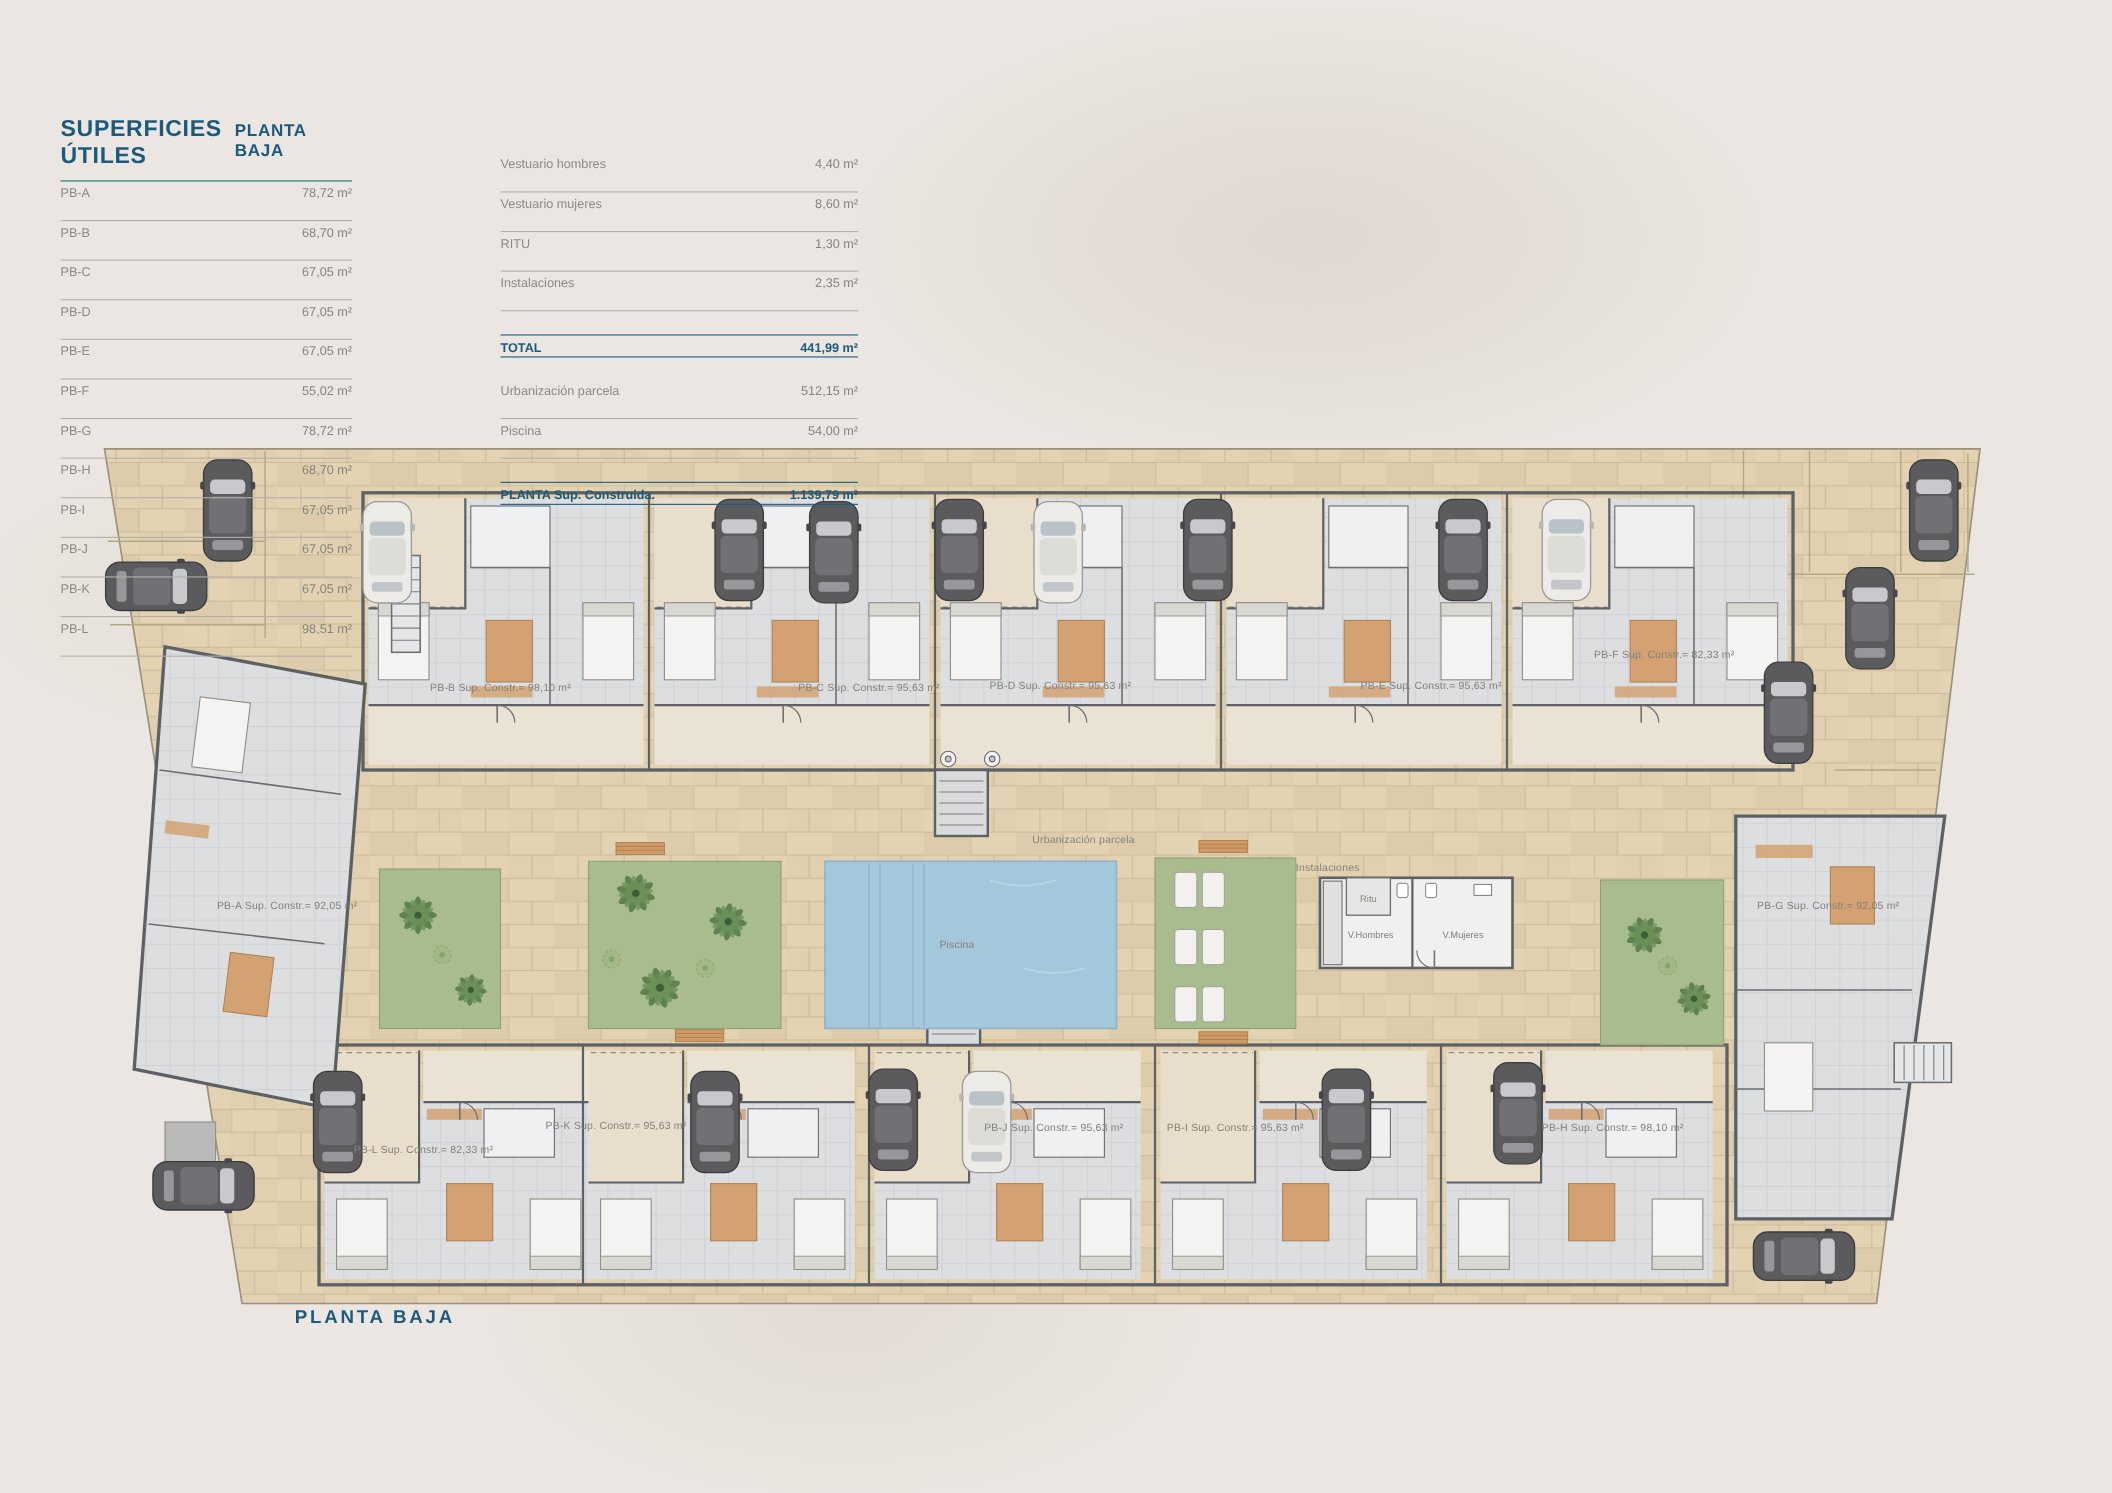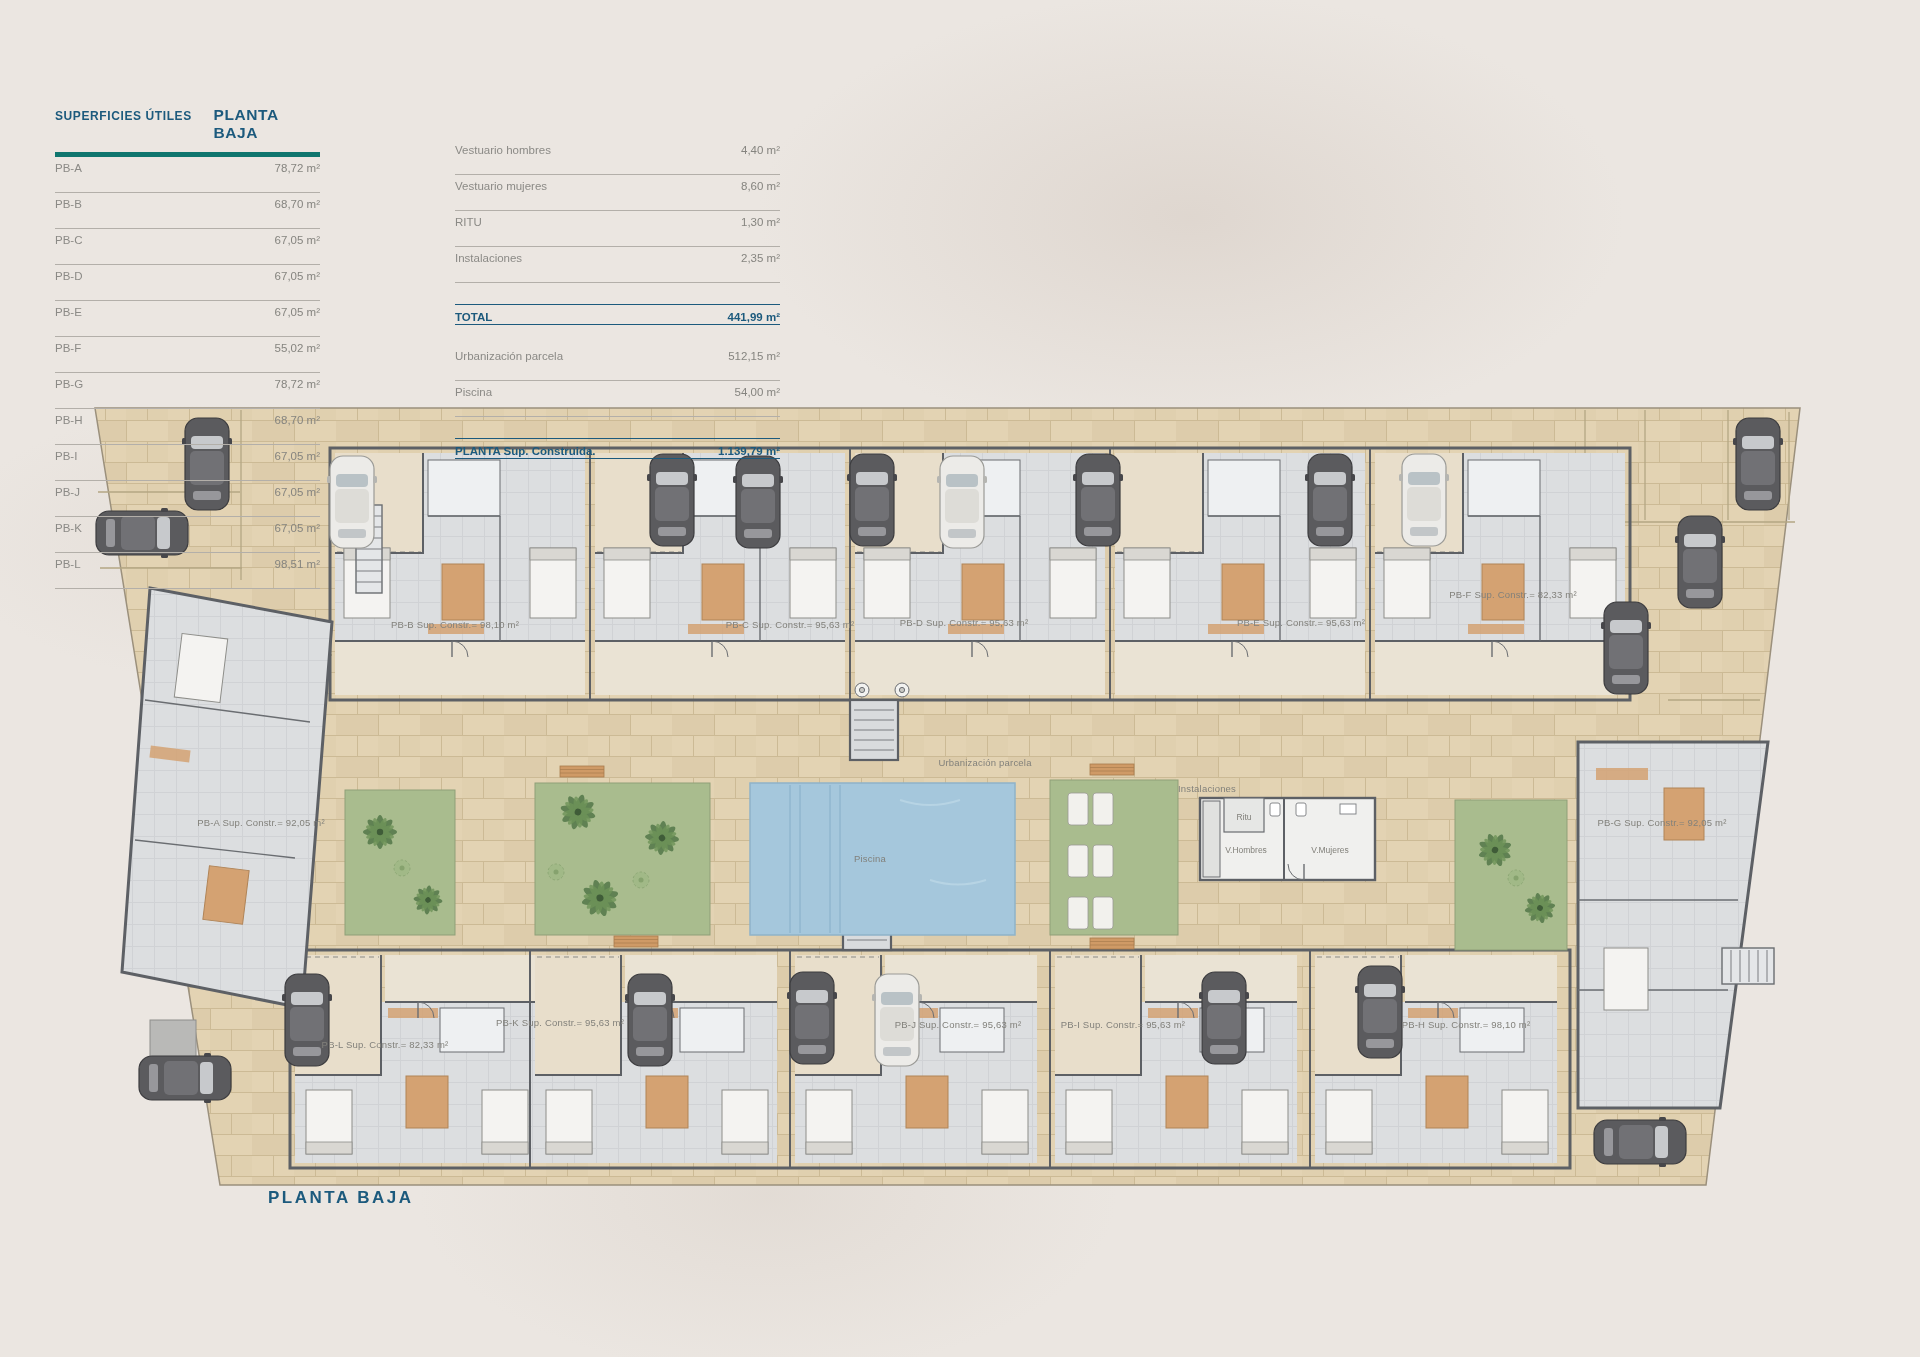--- a/index.html
+++ b/index.html
@@ -8,26 +8,26 @@
     font-family:"Liberation Sans","DejaVu Sans",sans-serif;
     background:
       radial-gradient(620px 320px at 62% 16%, rgba(208,196,186,.45), rgba(208,196,186,0) 70%),
       radial-gradient(500px 260px at 40% 88%, rgba(210,200,190,.35), rgba(210,200,190,0) 70%),
       radial-gradient(400px 200px at 12% 40%, rgba(214,204,196,.30), rgba(214,204,196,0) 70%),
       #ebe6e1;
     color:#8b8a86;
   }
   .panel{position:absolute;}
   .hdr{display:flex;align-items:baseline;}
-  .hdr .title{color:#1c5a7d;font-weight:bold;font-size:12px;letter-spacing:.6px;width:170px;}
+  .hdr .title{color:#1c5a7d;font-weight:bold;font-size:21px;letter-spacing:.6px;width:170px;}
   .hdr .subtitle{color:#1c5a7d;font-weight:bold;font-size:15.5px;letter-spacing:.6px;}
   .ttable{margin-top:10px;}
   .trow{display:flex;justify-content:space-between;align-items:flex-end;
         height:17px;border-bottom:1px solid #b3afa9;font-size:11.5px;color:#8b8a86;padding-bottom:18px;}
-  .trow:first-child{border-top:5px solid #0f766e;}
+  .trow:first-child{border-top:1px solid #0f766e;}
   .trow .tval{color:#85847f;}
   .total-row{display:flex;justify-content:space-between;align-items:flex-end;height:18px;
         border-top:1.6px solid #1c5a7d;border-bottom:1.6px solid #1c5a7d;
         color:#1c5a7d;font-weight:bold;font-size:11.5px;padding-bottom:1px;margin-top:21px;}
   .gap{height:20px;}
   #summary-rows .trow:first-child{border-top:none;}
   #summary-rows2 .trow:first-child{border-top:none;}
   .caption{position:absolute;left:268px;top:1188px;color:#1c5a7d;font-weight:bold;
         font-size:17px;letter-spacing:2.5px;}
   svg{position:absolute;left:0;top:0;}

